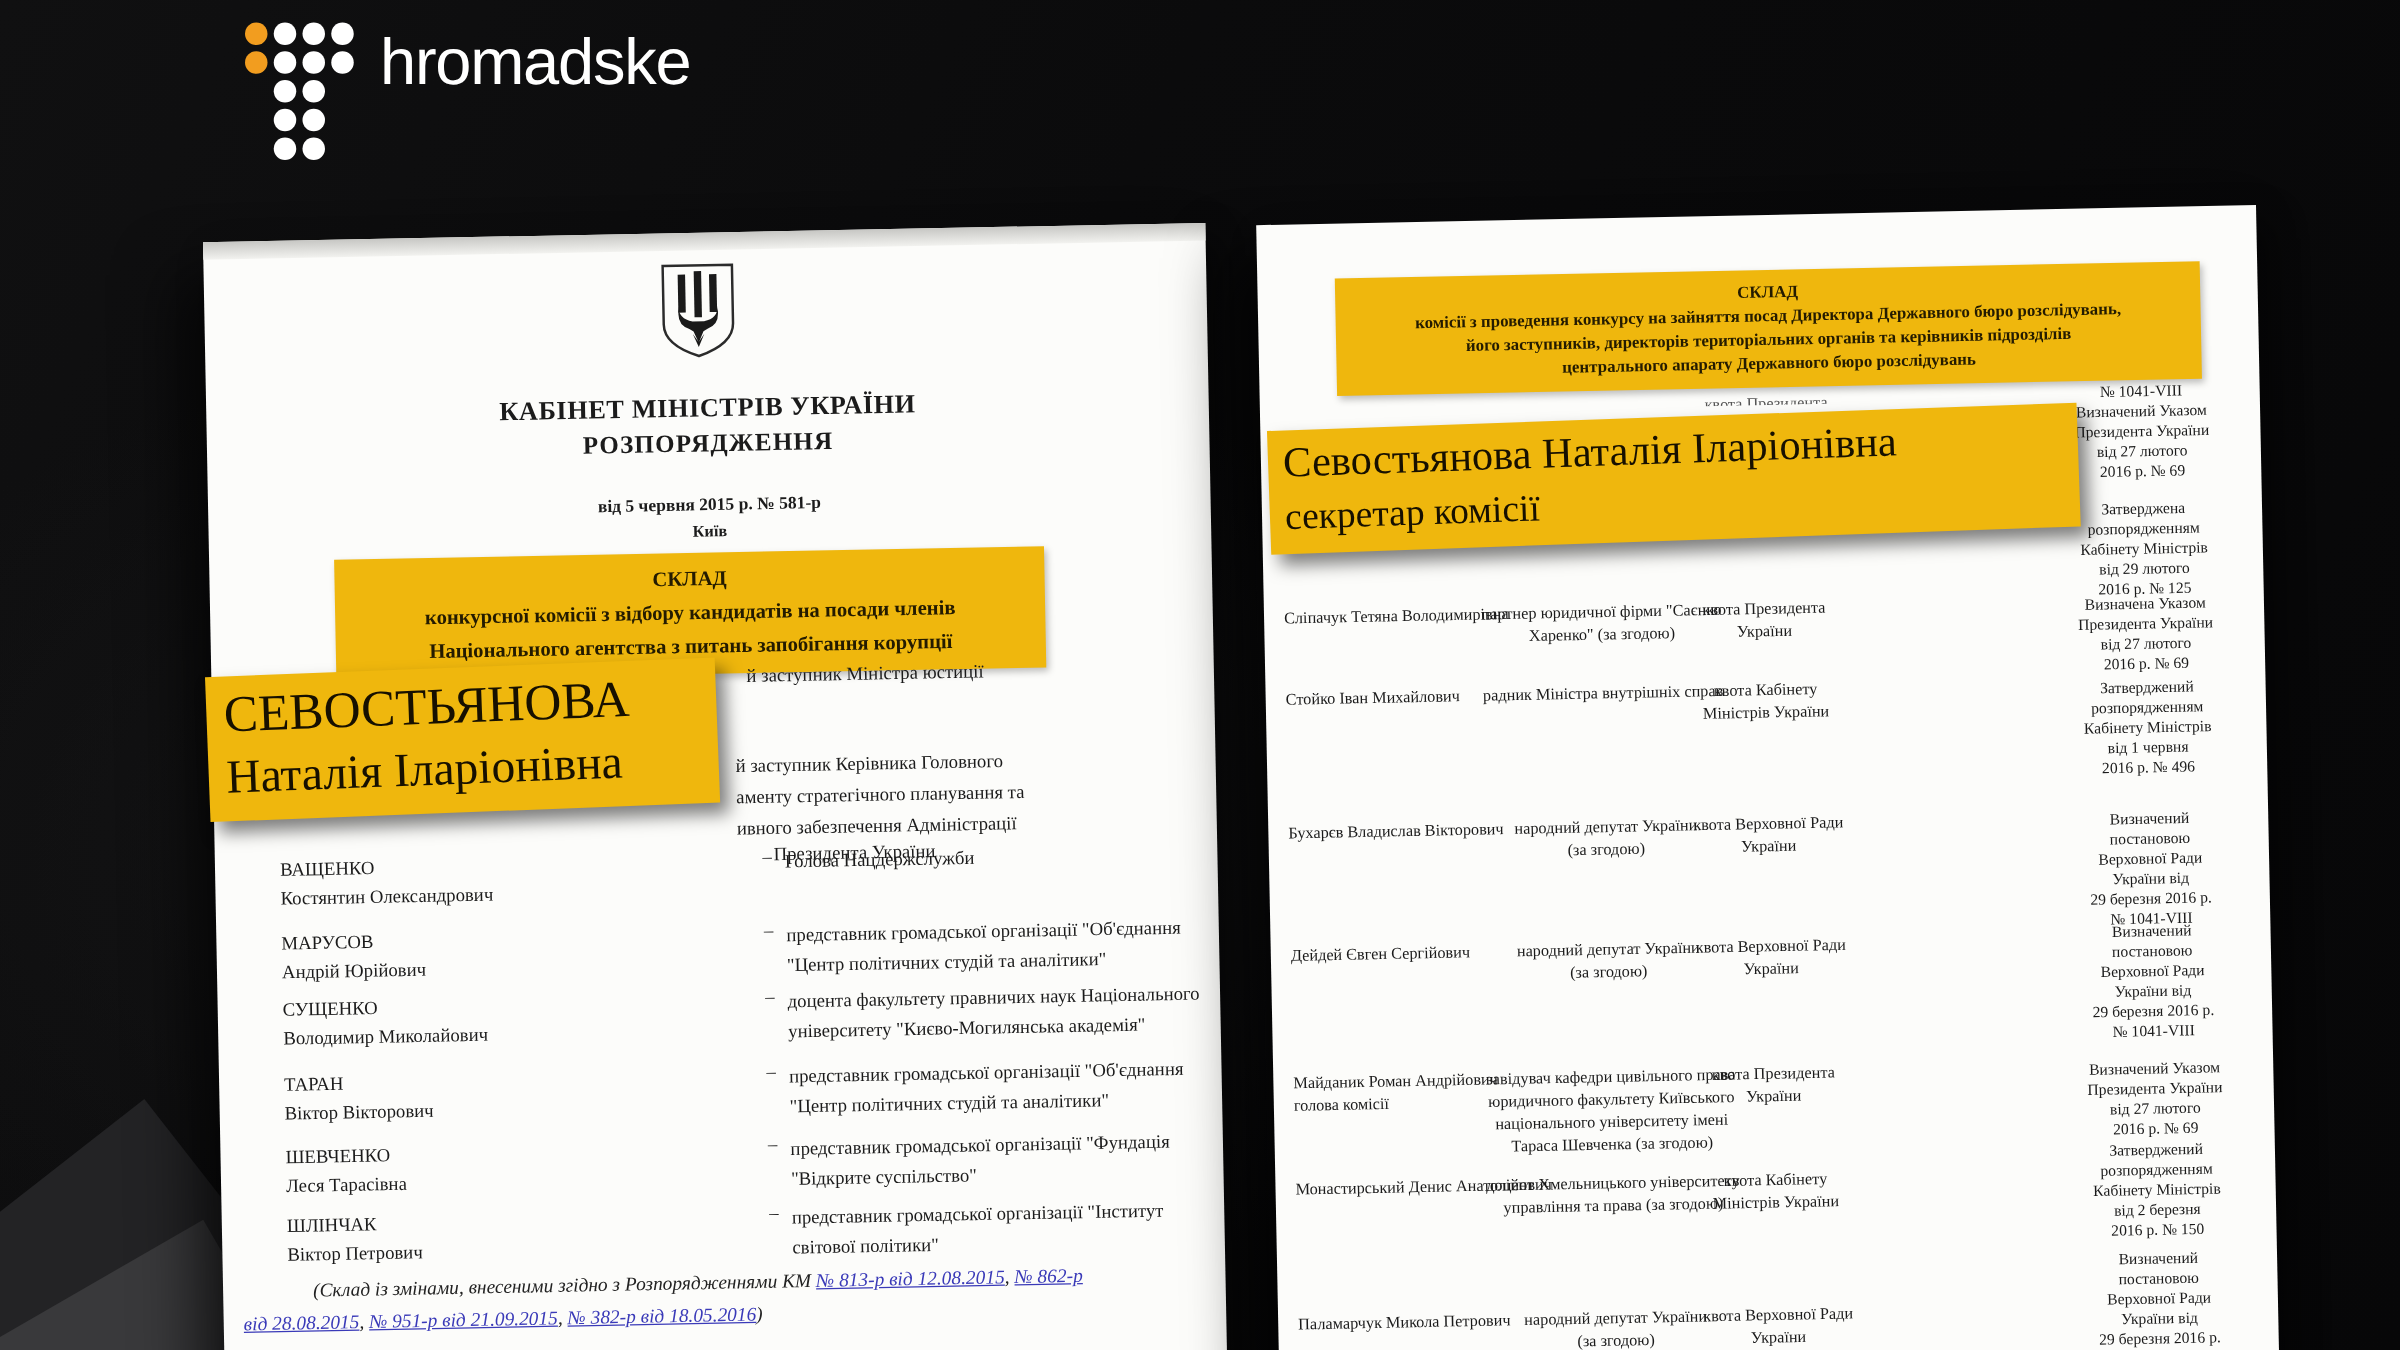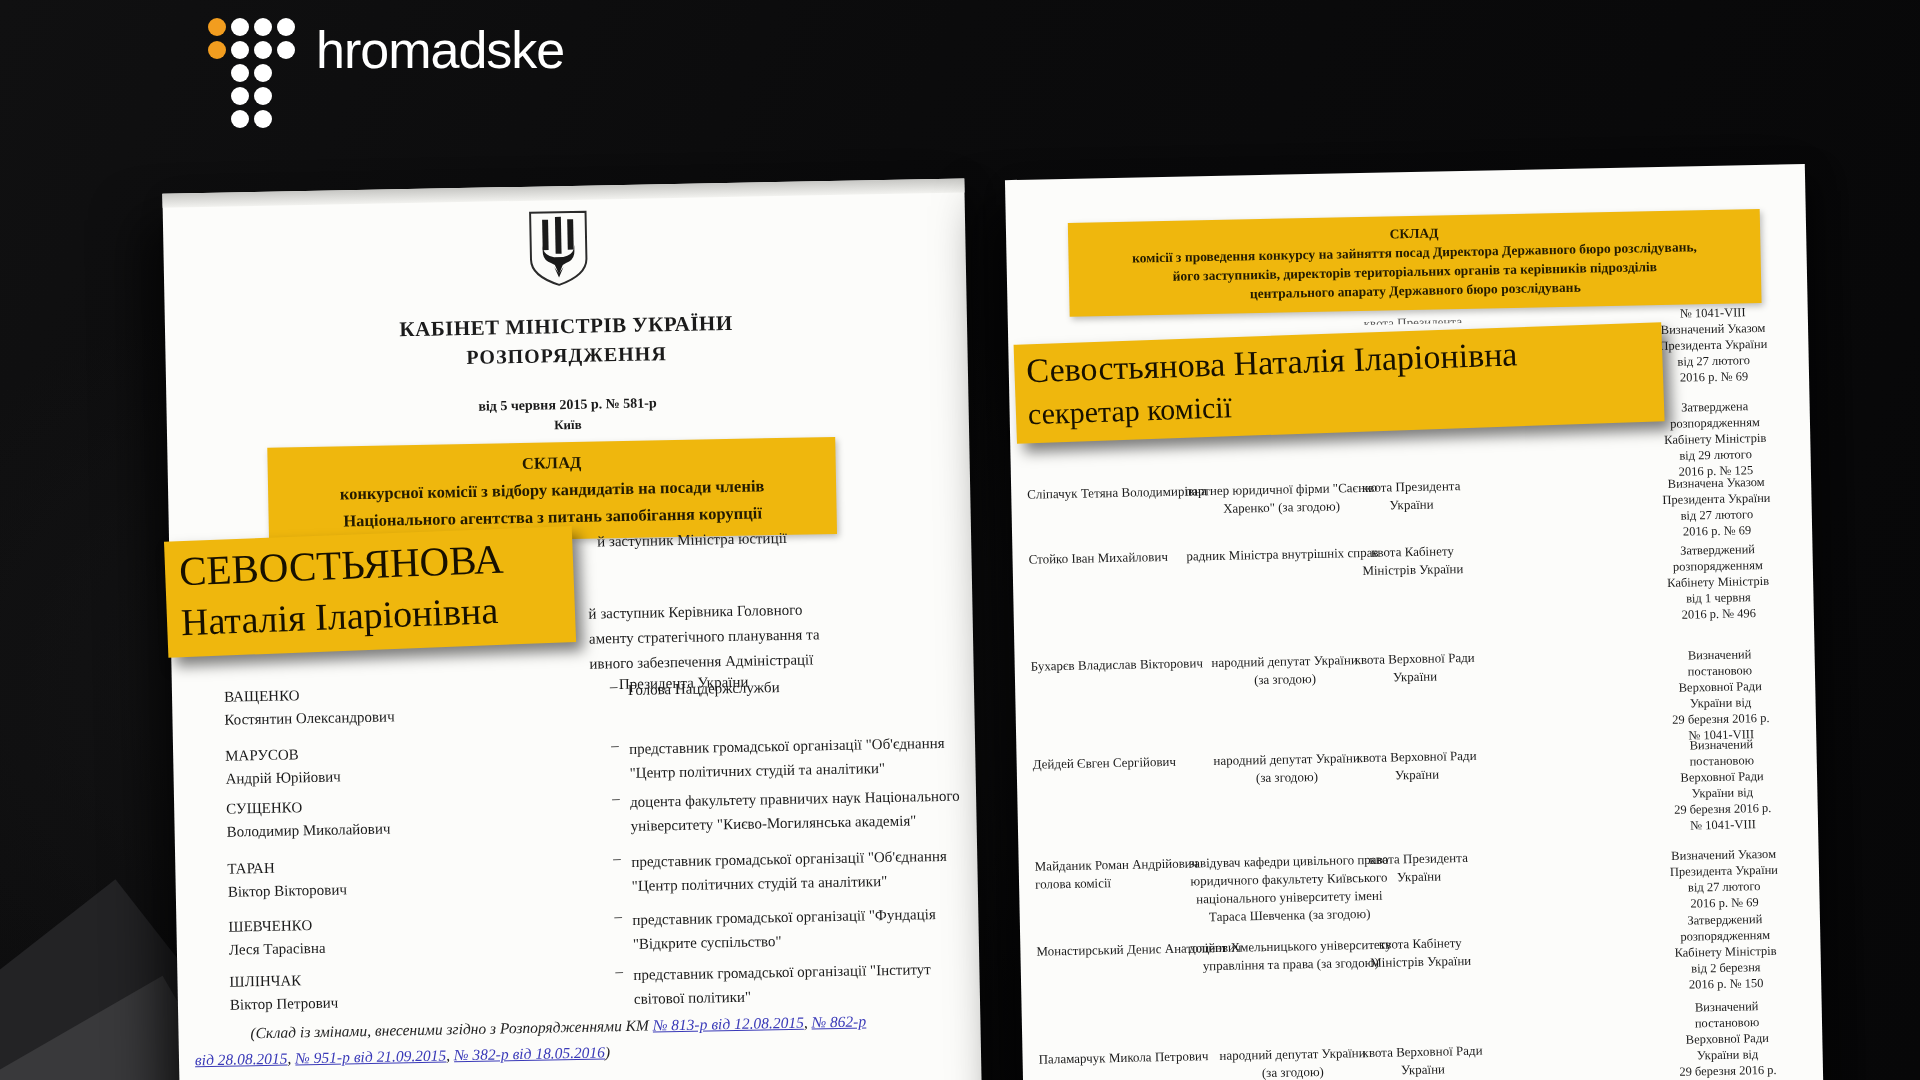--- a/index.html
+++ b/index.html
@@ -19,21 +19,21 @@
     font-family:"Liberation Serif", serif;
     position:relative;
     color:var(--ink);
   }
   .bg-wedge{position:absolute;left:-90px;top:950px;width:340px;height:320px;
     background:#232325;transform:rotate(-38deg);}
   .bg-wedge2{position:absolute;left:-40px;top:1030px;width:260px;height:160px;
     background:#39393b;transform:rotate(-30deg);}
 
   
-  .logo{position:absolute;left:208px;top:10px;display:flex;align-items:flex-start;}
+  .logo{position:absolute;left:196px;top:10px;display:flex;align-items:flex-start;}
   .logo-dots{position:relative;width:100px;height:105px;}
   .dot{position:absolute;width:18px;height:18px;border-radius:50%;background:#fff;}
   .dot.orange{background:var(--orange);}
   .logo-text{font-family:"Liberation Sans",sans-serif;font-weight:500;font-size:52px;
     color:#fff;letter-spacing:-1px;line-height:1;margin-left:8px;margin-top:14px;}
 
   
   .page{position:absolute;background:var(--page);
     box-shadow:-22px 26px 48px rgba(0,0,0,.6), 10px 14px 30px rgba(0,0,0,.45);}
   .page-left{left:172px;top:186px;width:802px;height:1010px;transform:rotate(-1.1deg);}

